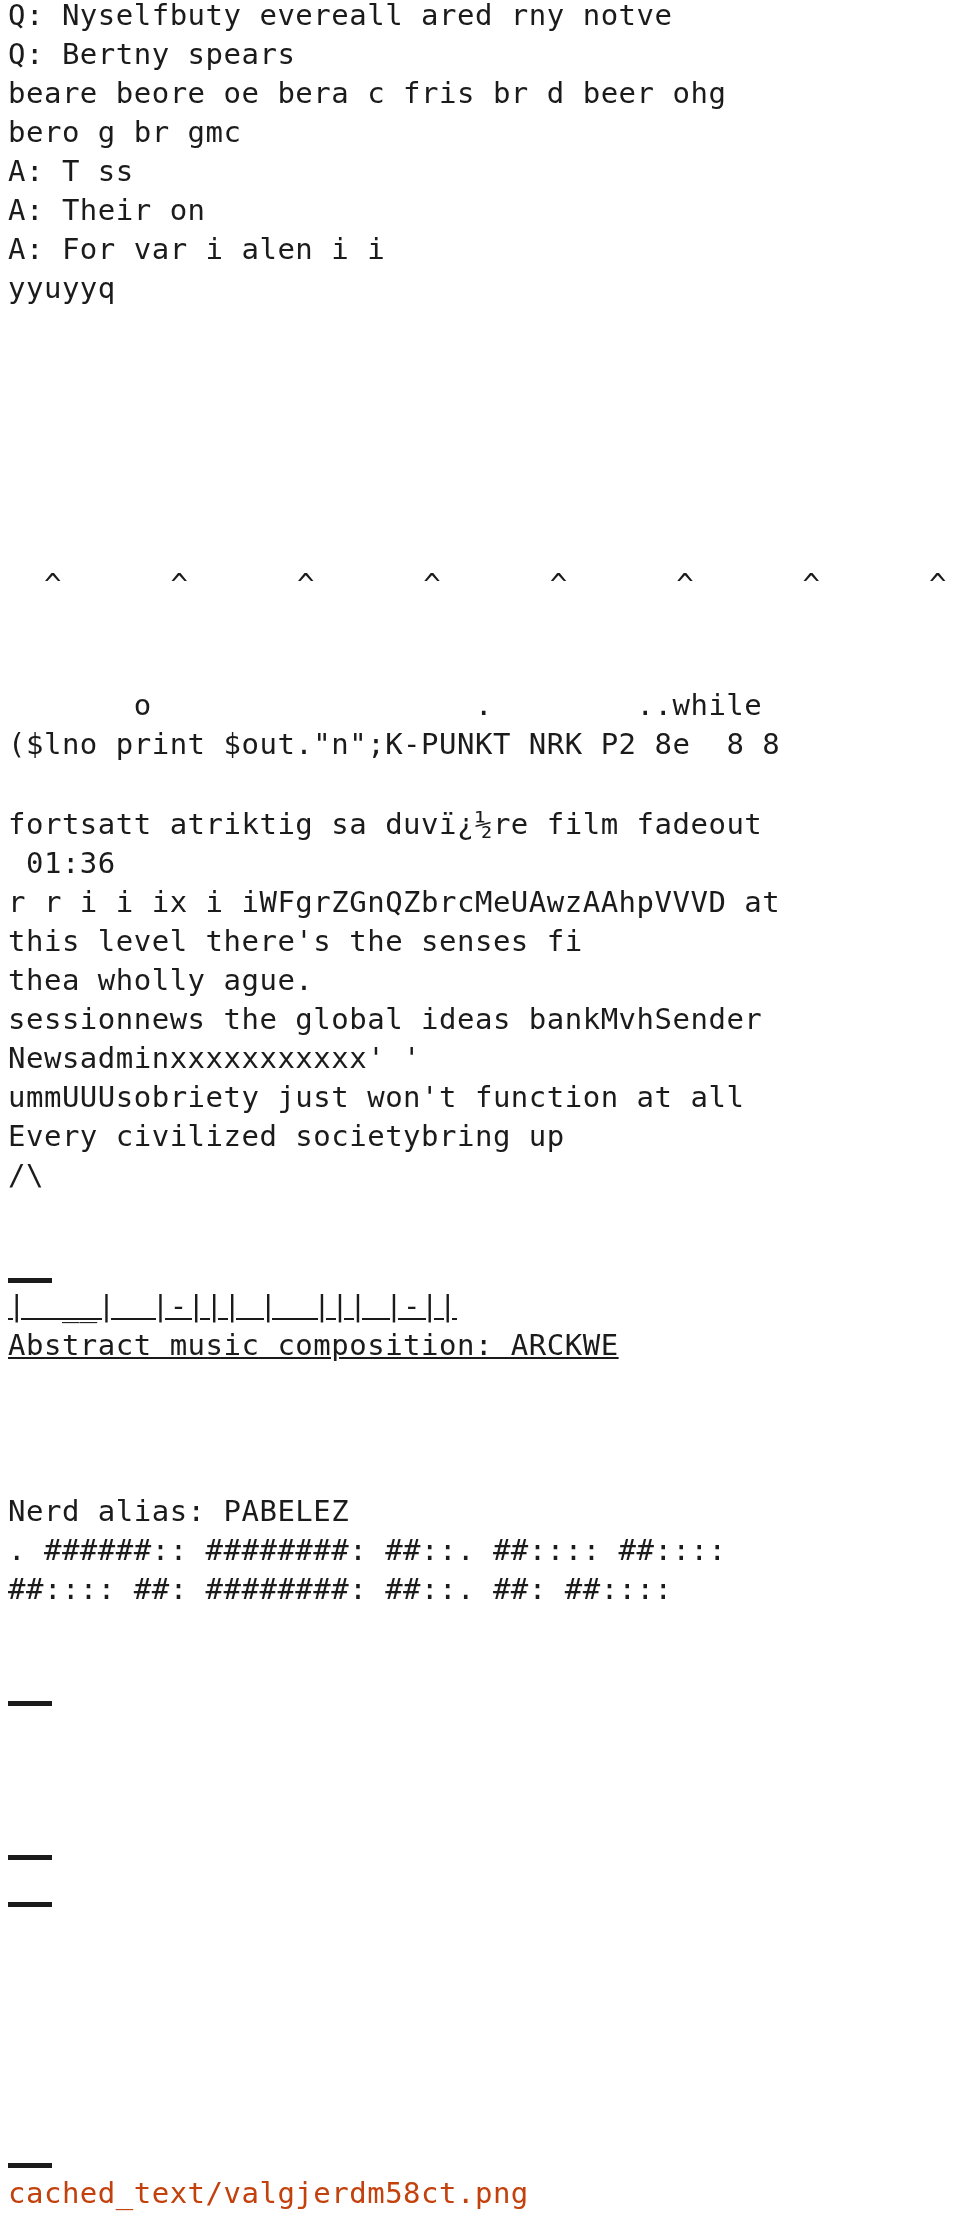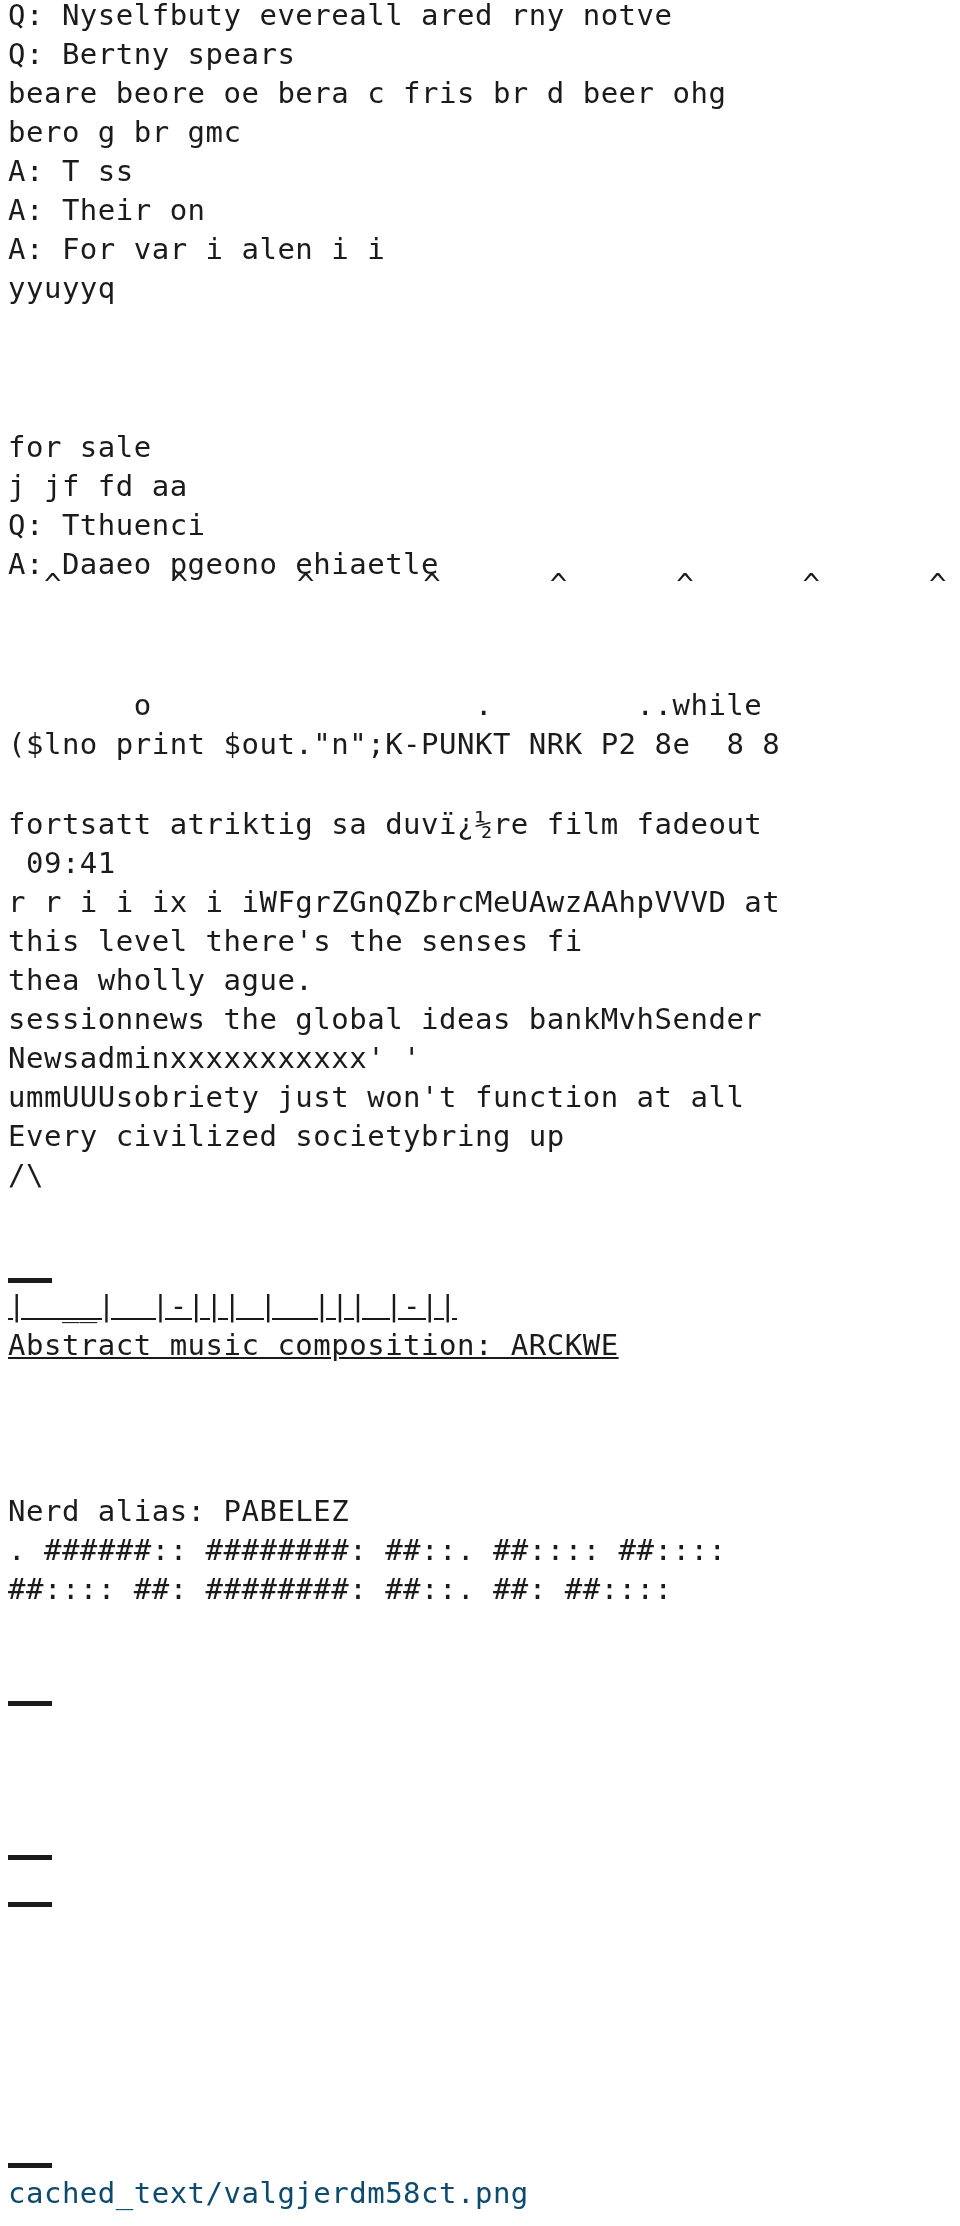--- a/index.html
+++ b/index.html
@@ -46,59 +46,53 @@
     height: 5px;
     background: #1b1b1b;
   }
   .footer-line {
     position: absolute;
     left: 8px;
     font-family: "DejaVu Sans Mono", "Liberation Mono", monospace;
     font-size: 29px;
     line-height: 39px;
     white-space: pre;
-    color: #0c4a6e;
+    color: #c2410c;
     letter-spacing: 0.5px;
   }
 </style>
 </head>
 <body>
 
 <div class="page">
 
   <div class="block" style="top:-4px;">
     <div class="line">Q: Nyselfbuty evereall ared rny notve</div>
     <div class="line">Q: Bertny spears</div>
     <div class="line">beare beore oe bera c fris br d beer ohg</div>
     <div class="line">bero g br gmc</div>
     <div class="line">A: T ss</div>
     <div class="line">A: Their on</div>
     <div class="line">A: For var i alen i i</div>
     <div class="line">yyuyyq</div>
   </div>
 
-  <div class="block" style="top:428px;">
-    <div class="line">for sale</div>
-    <div class="line">j jf fd aa</div>
-    <div class="line">Q: Tthuenci</div>
-    <div class="line">A: Daaeo pgeono ehiaetle</div>
-  </div>
 
   <div class="block" style="top:565px;">
     <div class="line big-space">  ^      ^      ^      ^      ^      ^      ^      ^</div>
   </div>
 
   <div class="block" style="top:686px;text-align:center;">
     <div class="line">      o                  .        ..while</div>
     <div class="line">($lno print $out."n";K-PUNKT NRK P2 8e  8 8</div>
   </div>
 
   <div class="block" style="top:805px;">
     <div class="line">fortsatt atriktig sa duvï¿½re film fadeout</div>
-    <div class="line"> 09:41</div>
+    <div class="line"> 01:36</div>
     <div class="line">r r i i ix i iWFgrZGnQZbrcMeUAwzAAhpVVVD at</div>
     <div class="line">this level there's the senses fi</div>
     <div class="line">thea wholly ague.</div>
     <div class="line">sessionnews the global ideas bankMvhSender</div>
     <div class="line">Newsadminxxxxxxxxxxx' '</div>
     <div class="line">ummUUUsobriety just won't function at all</div>
     <div class="line">Every civilized societybring up</div>
     <div class="line">/\</div>
   </div>
 

